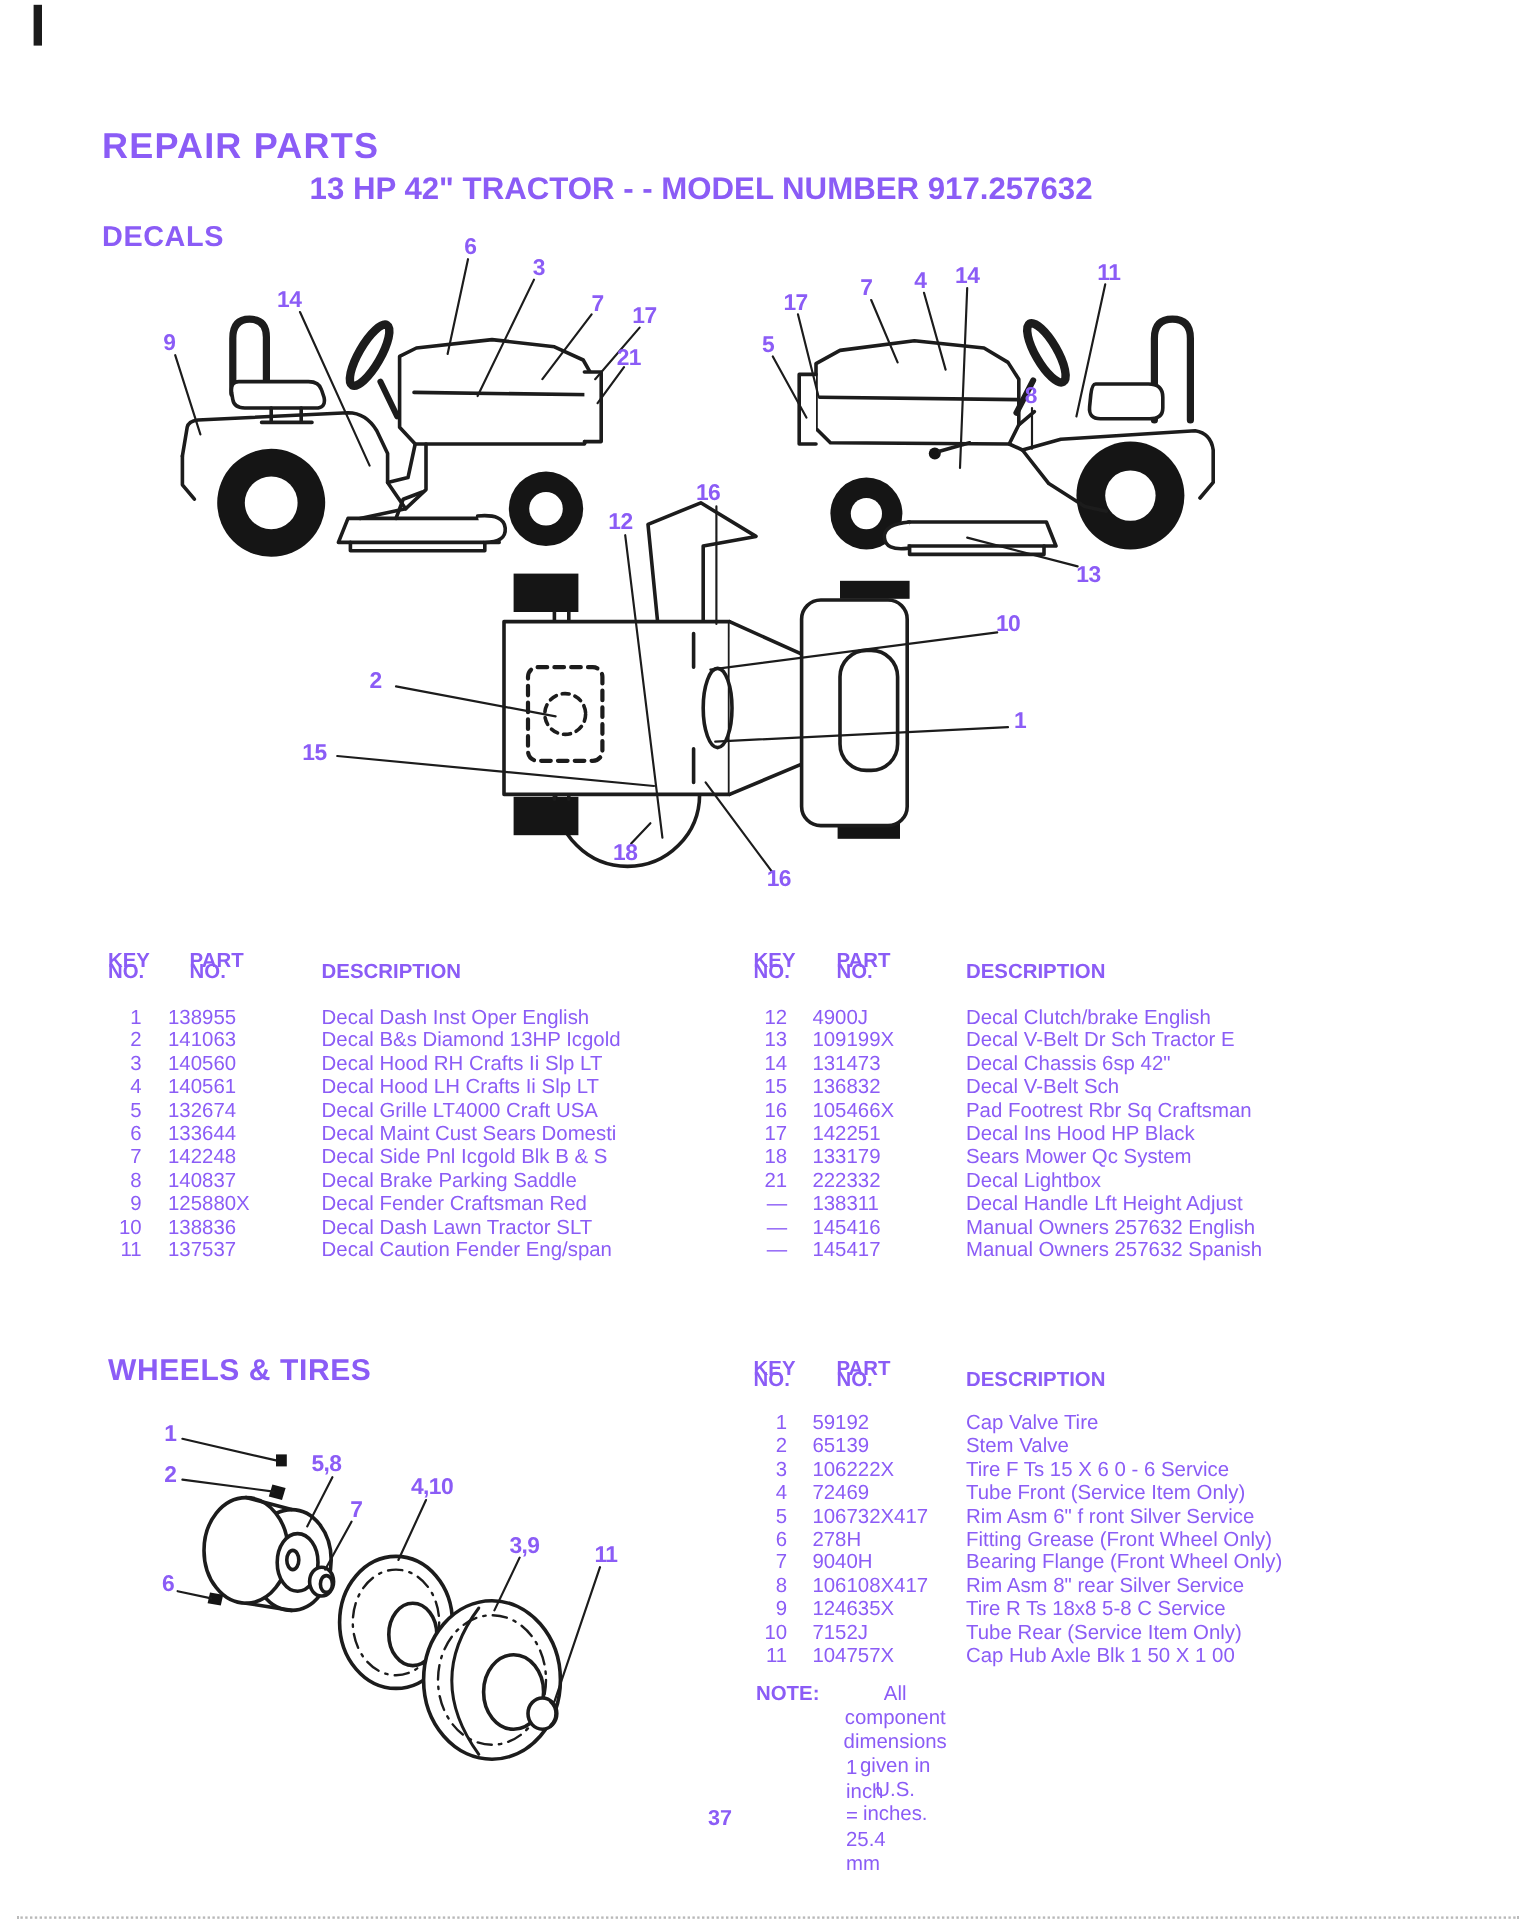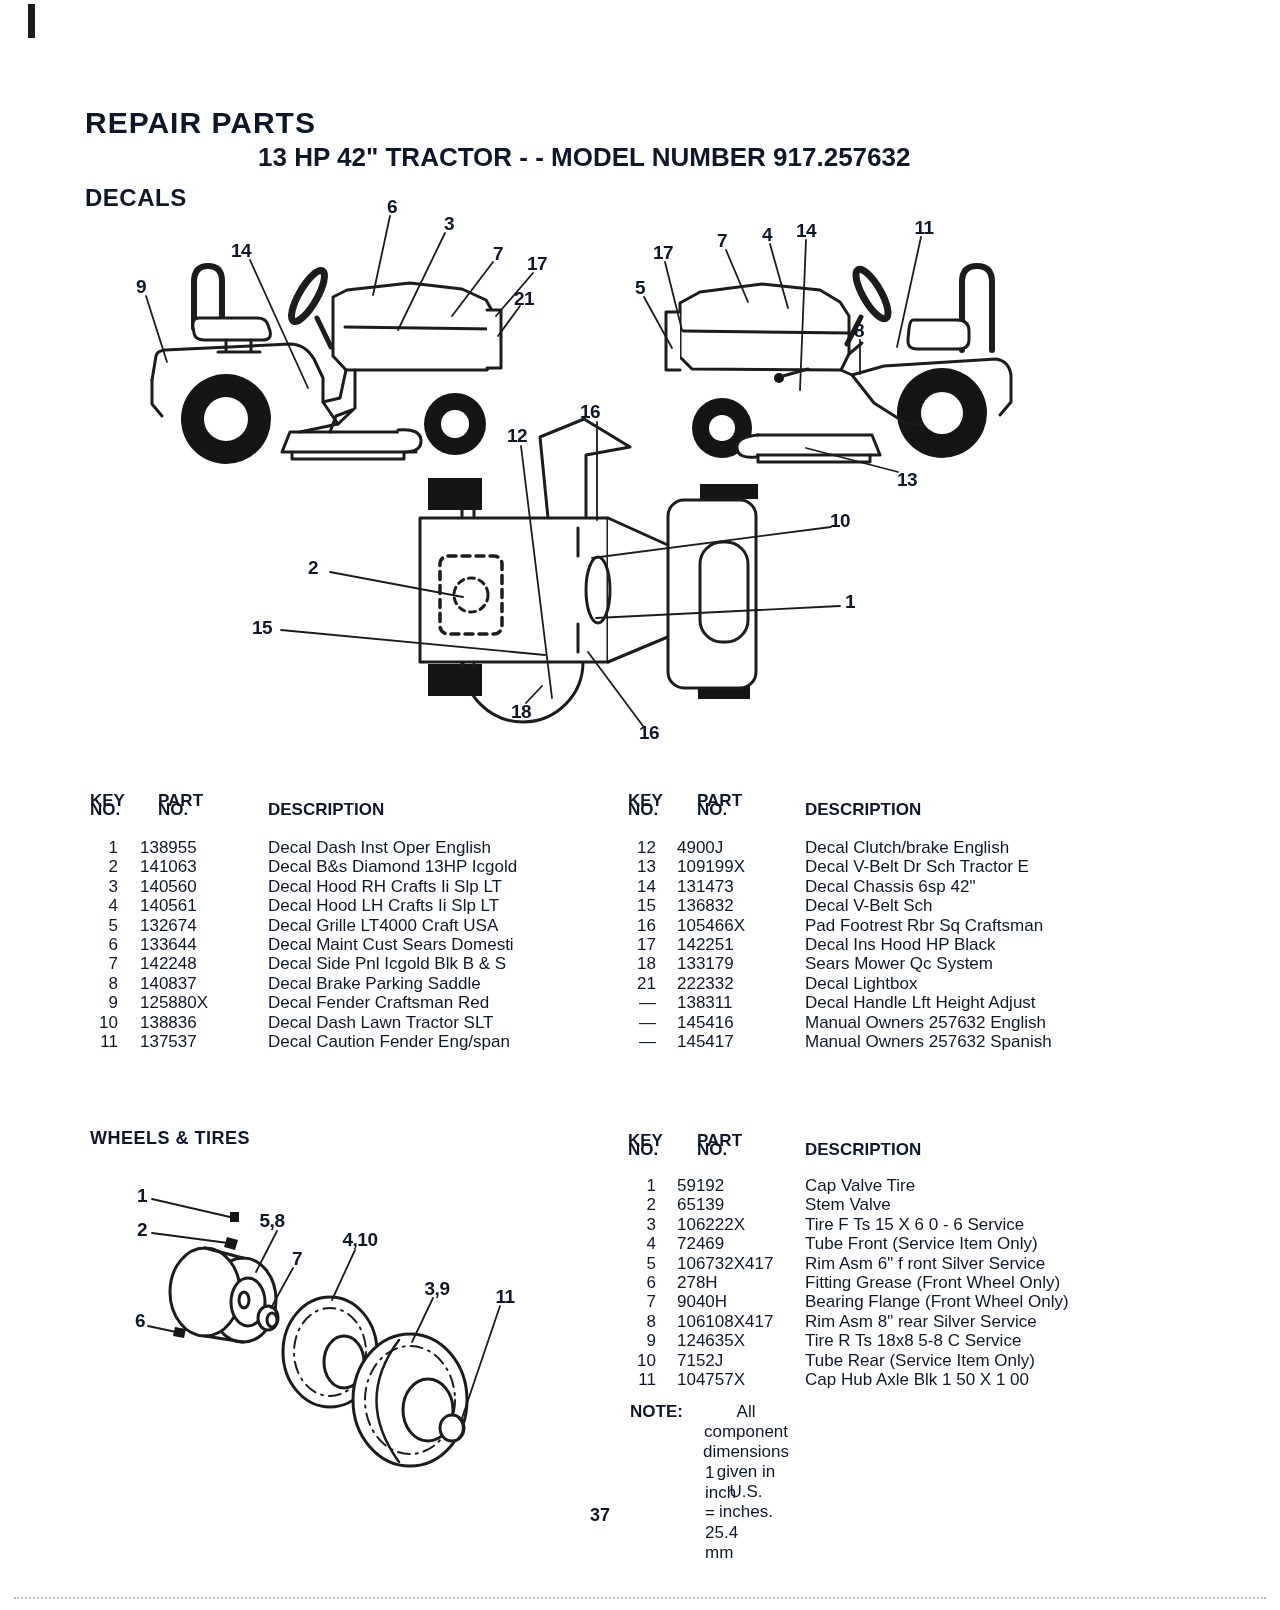--- a/index.html
+++ b/index.html
@@ -1,25 +1,25 @@
 <!DOCTYPE html>
 <html><head>
 <meta charset="utf-8">
 <style>
   * { margin:0; padding:0; box-sizing:border-box; }
   html,body { background:#ffffff; }
   .page {
     position:relative; width:1280px; height:1610px; background:#fff;
-    font-family:"Liberation Sans", sans-serif; color:#0f172a; overflow:hidden;
+    font-family:"Liberation Sans", sans-serif; color:#8b5cf6; overflow:hidden;
   }
   .abs { position:absolute; white-space:nowrap; }
   .title    { font-size:30px; font-weight:bold; letter-spacing:1px; }
   .subtitle { font-size:26px; font-weight:bold; }
   .sec-h    { font-size:24px; font-weight:bold; letter-spacing:0.5px; }
-  .sec-h2   { font-size:18px; font-weight:bold; letter-spacing:0.5px; }
+  .sec-h2   { font-size:25px; font-weight:bold; letter-spacing:0.5px; }
   svg.art   { position:absolute; left:0; top:0; }
   .callout  {
     position:absolute; transform:translate(-50%,-50%);
     font-weight:bold; font-size:19px; letter-spacing:-0.5px;
   }
   .thead { position:absolute; font-size:17px; font-weight:bold; }
   .thead span { position:absolute; top:10px; white-space:nowrap; }
   .row2 { top:19px !important; }
   .t-left  .hkey{left:0}   .t-left  .hpart{left:68px}  .t-left  .hdesc{left:178px}
   .t-right .hkey{left:15px}.t-right .hpart{left:84px}  .t-right .hdesc{left:192px}

